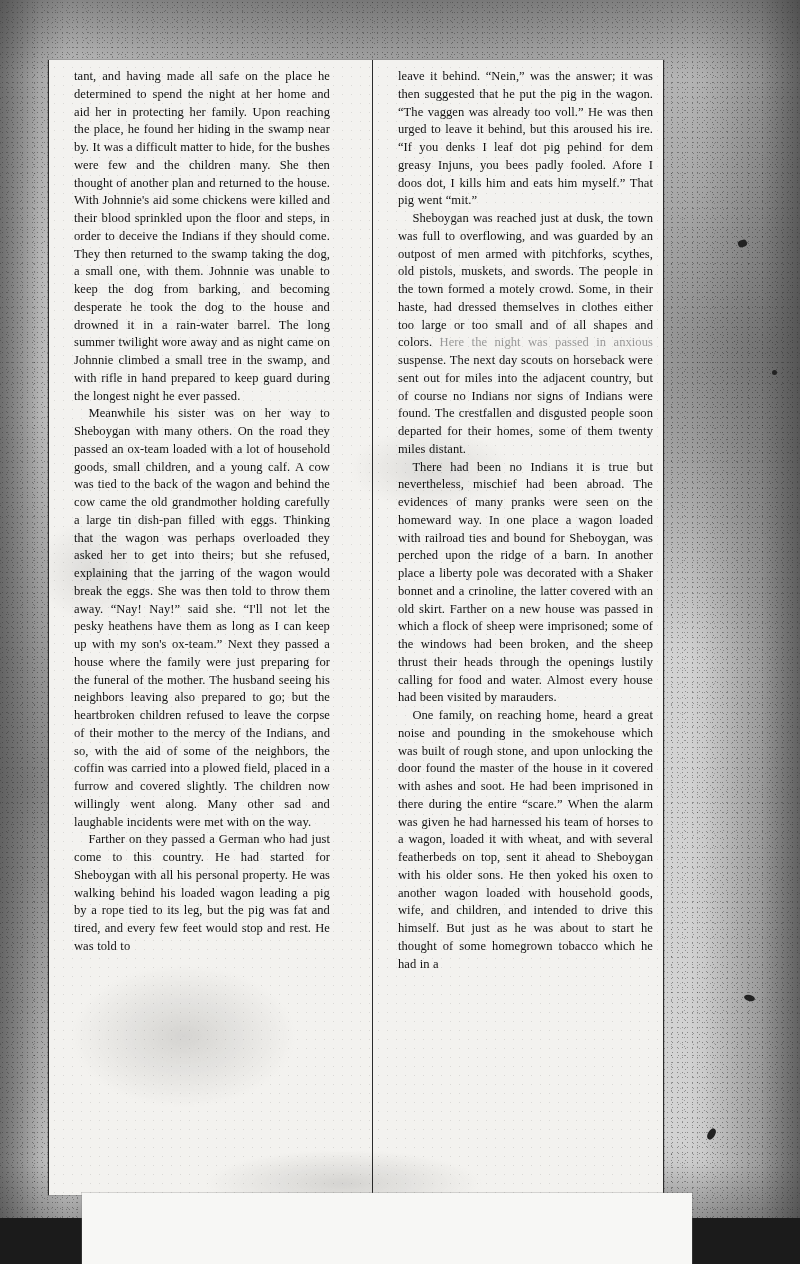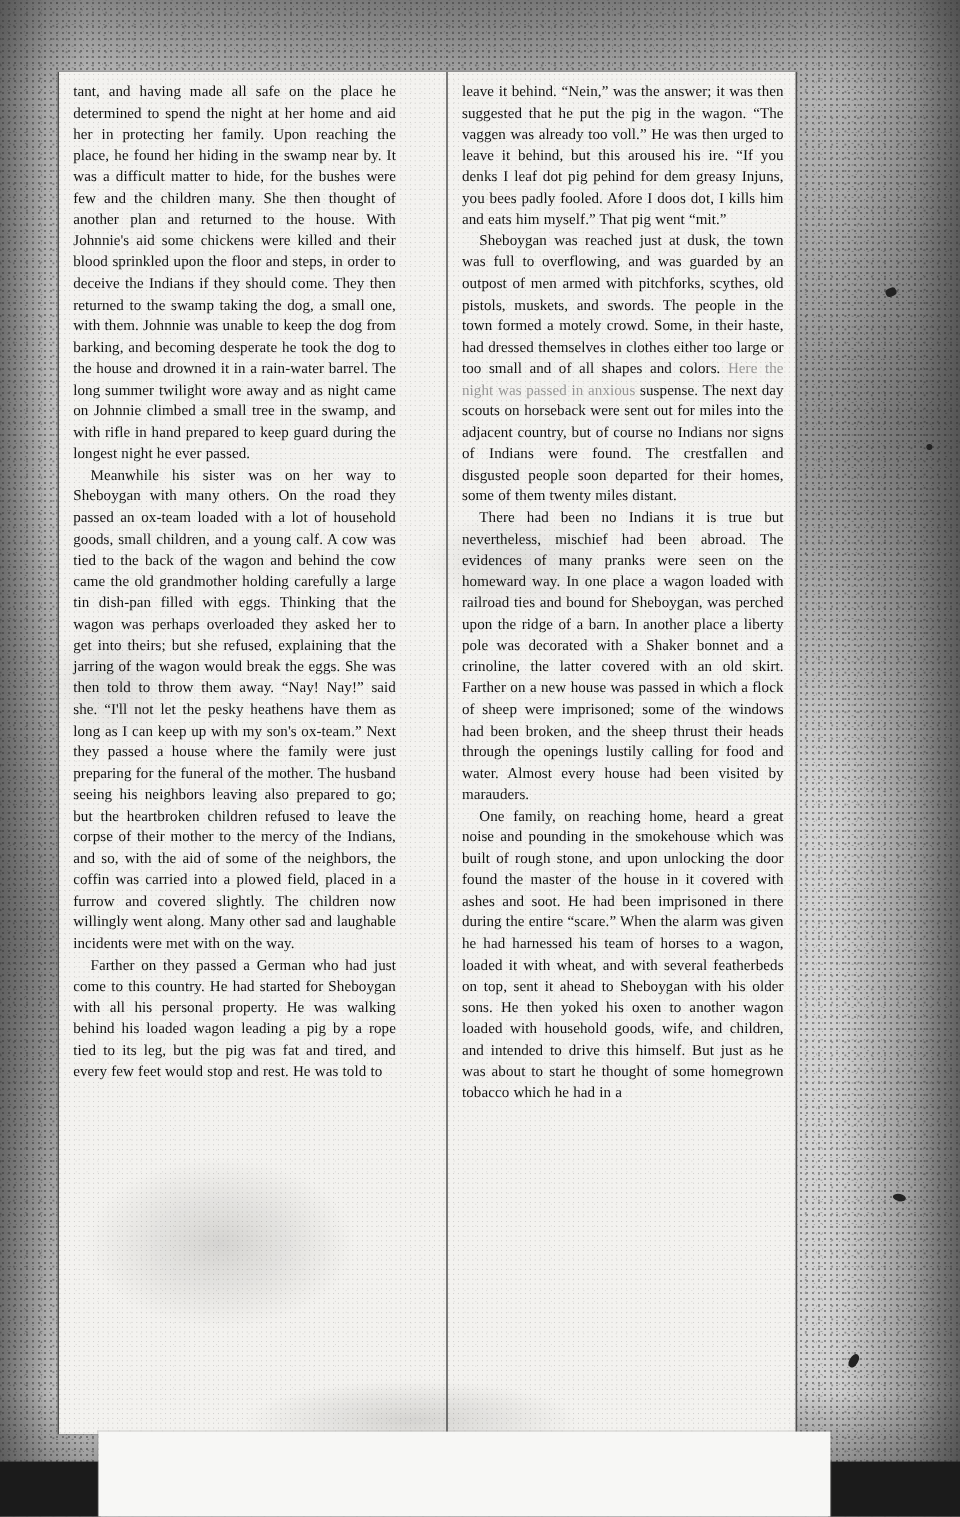--- a/index.html
+++ b/index.html
@@ -108,21 +108,21 @@
     position: absolute;
     left: 0; top: 0;
     width: 616px;
     height: 1135px;
     display: flex;
   }
   .column {
     position: relative;
     width: 308px;
     box-sizing: border-box;
-    padding: 8px 10px 6px 12px;
+    padding: 8px 10px 6px 25px;
   }
   .col-left  { border-left: 1.6px solid #2b2b2b; }
   .col-right { border-left: 1.6px solid #2b2b2b; border-right: 1.6px solid #2b2b2b; margin-left: 32px; }
 
   .col-inner {
     font-size: 12.55px;
     line-height: 17.75px;
     text-align: justify;
     text-justify: inter-word;
     color: #111;

